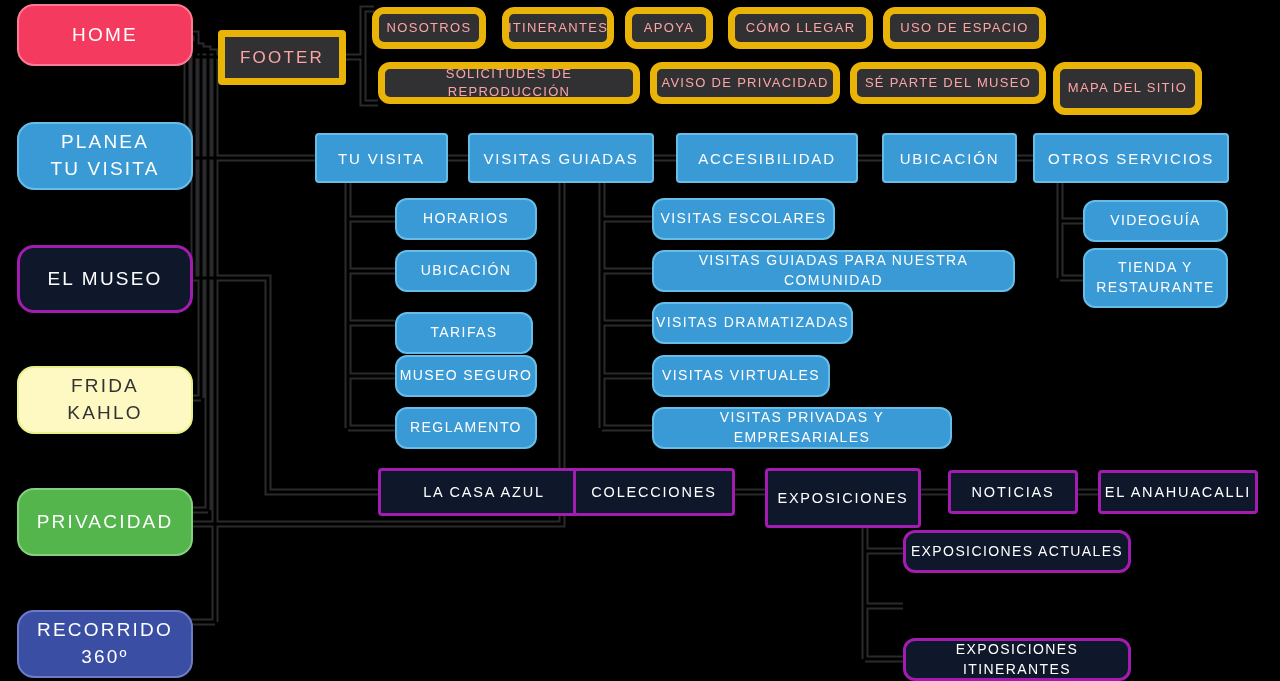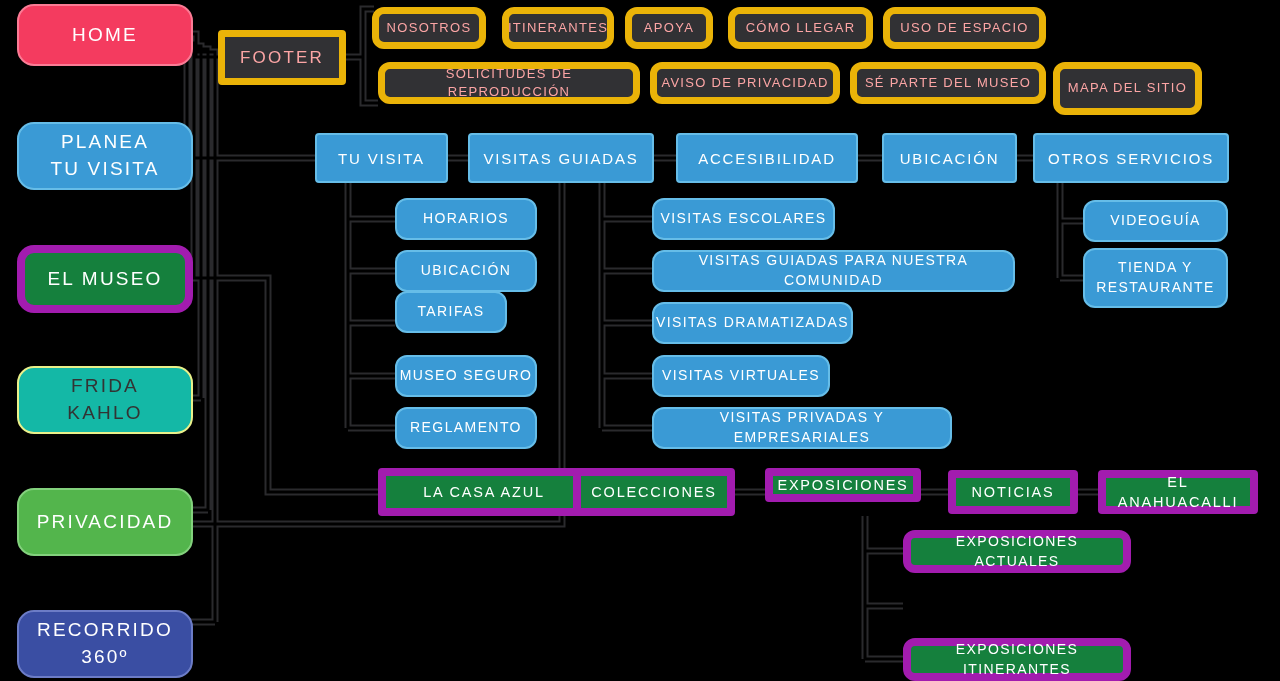--- a/index.html
+++ b/index.html
@@ -10,22 +10,22 @@
   .tube-outer{fill:none;stroke:#2a2a2d;stroke-width:7;}
   .tube-inner{fill:none;stroke:#000;stroke-width:3;}
   .node{position:absolute;z-index:2;display:flex;align-items:center;justify-content:center;
         text-align:center;color:#fff;box-sizing:border-box;white-space:pre-line;
         letter-spacing:1.6px;line-height:1.4;}
   .r-lg{border-radius:17px;}
   .r-md{border-radius:4px;}
   .r-sm{border-radius:12px;}
   .pink  {background:#F43B5F;border:2px solid #fb7b95;}
   .blue  {background:#3A9AD5;border:2px solid #66bde8;}
-  .orange{background:#15803d;border:8px solid #a21caf;}
-  .lime  {background:#14b8a6;border:2px solid #e9f08a;color:#333;}
+  .orange{background:#0f172a;border:3px solid #a21caf;}
+  .lime  {background:#fef9c3;border:2px solid #e9f08a;color:#333;}
   .green {background:#53B54C;border:2px solid #83d17d;}
   .navy  {background:#3A4EA3;border:2px solid #6c7cc6;}
   .dark  {background:#313134;border:7px solid #eab308;color:#fca5a5;}
   .n-main{font-size:19px;letter-spacing:2.2px;margin-left:15px;}
   .n-footer{font-size:17px;letter-spacing:2.2px;}
   .n-dark{font-size:13px;letter-spacing:1.3px;}
   .n-bluehead{font-size:15px;letter-spacing:1.8px;}
   .n-small{font-size:14px;letter-spacing:1.4px;}
   .n-orangehead{font-size:14.5px;letter-spacing:1.8px;}
 </style>
@@ -86,36 +86,36 @@
   <div class="node dark r-sm n-dark" style="left:1053px;top:62px;width:149px;height:53px">MAPA DEL SITIO</div>
 
   <div class="node blue r-md n-bluehead" style="left:315px;top:133px;width:133px;height:50px">TU VISITA</div>
   <div class="node blue r-md n-bluehead" style="left:468px;top:133px;width:186px;height:50px">VISITAS GUIADAS</div>
   <div class="node blue r-md n-bluehead" style="left:676px;top:133px;width:182px;height:50px">ACCESIBILIDAD</div>
   <div class="node blue r-md n-bluehead" style="left:882px;top:133px;width:135px;height:50px">UBICACIÓN</div>
   <div class="node blue r-md n-bluehead" style="left:1033px;top:133px;width:196px;height:50px">OTROS SERVICIOS</div>
 
   <div class="node blue r-sm n-small" style="left:395px;top:198px;width:142px;height:42px">HORARIOS</div>
   <div class="node blue r-sm n-small" style="left:395px;top:250px;width:142px;height:42px">UBICACIÓN</div>
-  <div class="node blue r-sm n-small" style="left:395px;top:291px;width:112px;height:42px">TARIFAS</div>
+  <div class="node blue r-sm n-small" style="left:395px;top:312px;width:138px;height:42px">TARIFAS</div>
   <div class="node blue r-sm n-small" style="left:395px;top:355px;width:142px;height:42px">MUSEO SEGURO</div>
   <div class="node blue r-sm n-small" style="left:395px;top:407px;width:142px;height:42px">REGLAMENTO</div>
 
   <div class="node blue r-sm n-small" style="left:652px;top:198px;width:183px;height:42px">VISITAS ESCOLARES</div>
   <div class="node blue r-sm n-small" style="left:652px;top:250px;width:363px;height:42px">VISITAS GUIADAS PARA NUESTRA COMUNIDAD</div>
   <div class="node blue r-sm n-small" style="left:652px;top:302px;width:201px;height:42px">VISITAS DRAMATIZADAS</div>
   <div class="node blue r-sm n-small" style="left:652px;top:355px;width:178px;height:42px">VISITAS VIRTUALES</div>
   <div class="node blue r-sm n-small" style="left:652px;top:407px;width:300px;height:42px">VISITAS PRIVADAS Y EMPRESARIALES</div>
 
   <div class="node blue r-sm n-small" style="left:1083px;top:200px;width:145px;height:42px">VIDEOGUÍA</div>
   <div class="node blue r-sm n-small" style="left:1083px;top:248px;width:145px;height:60px">TIENDA Y
 RESTAURANTE</div>
 
   <div class="node orange r-md n-orangehead" style="left:378px;top:468px;width:212px;height:48px">LA CASA AZUL</div>
   <div class="node orange r-md n-orangehead" style="left:573px;top:468px;width:162px;height:48px">COLECCIONES</div>
-  <div class="node orange r-md n-orangehead" style="left:765px;top:468px;width:156px;height:34px">EXPOSICIONES</div>
+  <div class="node orange r-md n-orangehead" style="left:765px;top:468px;width:156px;height:60px">EXPOSICIONES</div>
   <div class="node orange r-md n-orangehead" style="left:948px;top:470px;width:130px;height:44px">NOTICIAS</div>
   <div class="node orange r-md n-orangehead" style="left:1098px;top:470px;width:160px;height:44px">EL ANAHUACALLI</div>
 
   <div class="node orange r-sm n-small" style="left:903px;top:530px;width:228px;height:43px">EXPOSICIONES ACTUALES</div>
   <div class="node orange r-sm n-small" style="left:903px;top:638px;width:228px;height:43px">EXPOSICIONES ITINERANTES</div>
 
 </div>
 
 </body></html>

